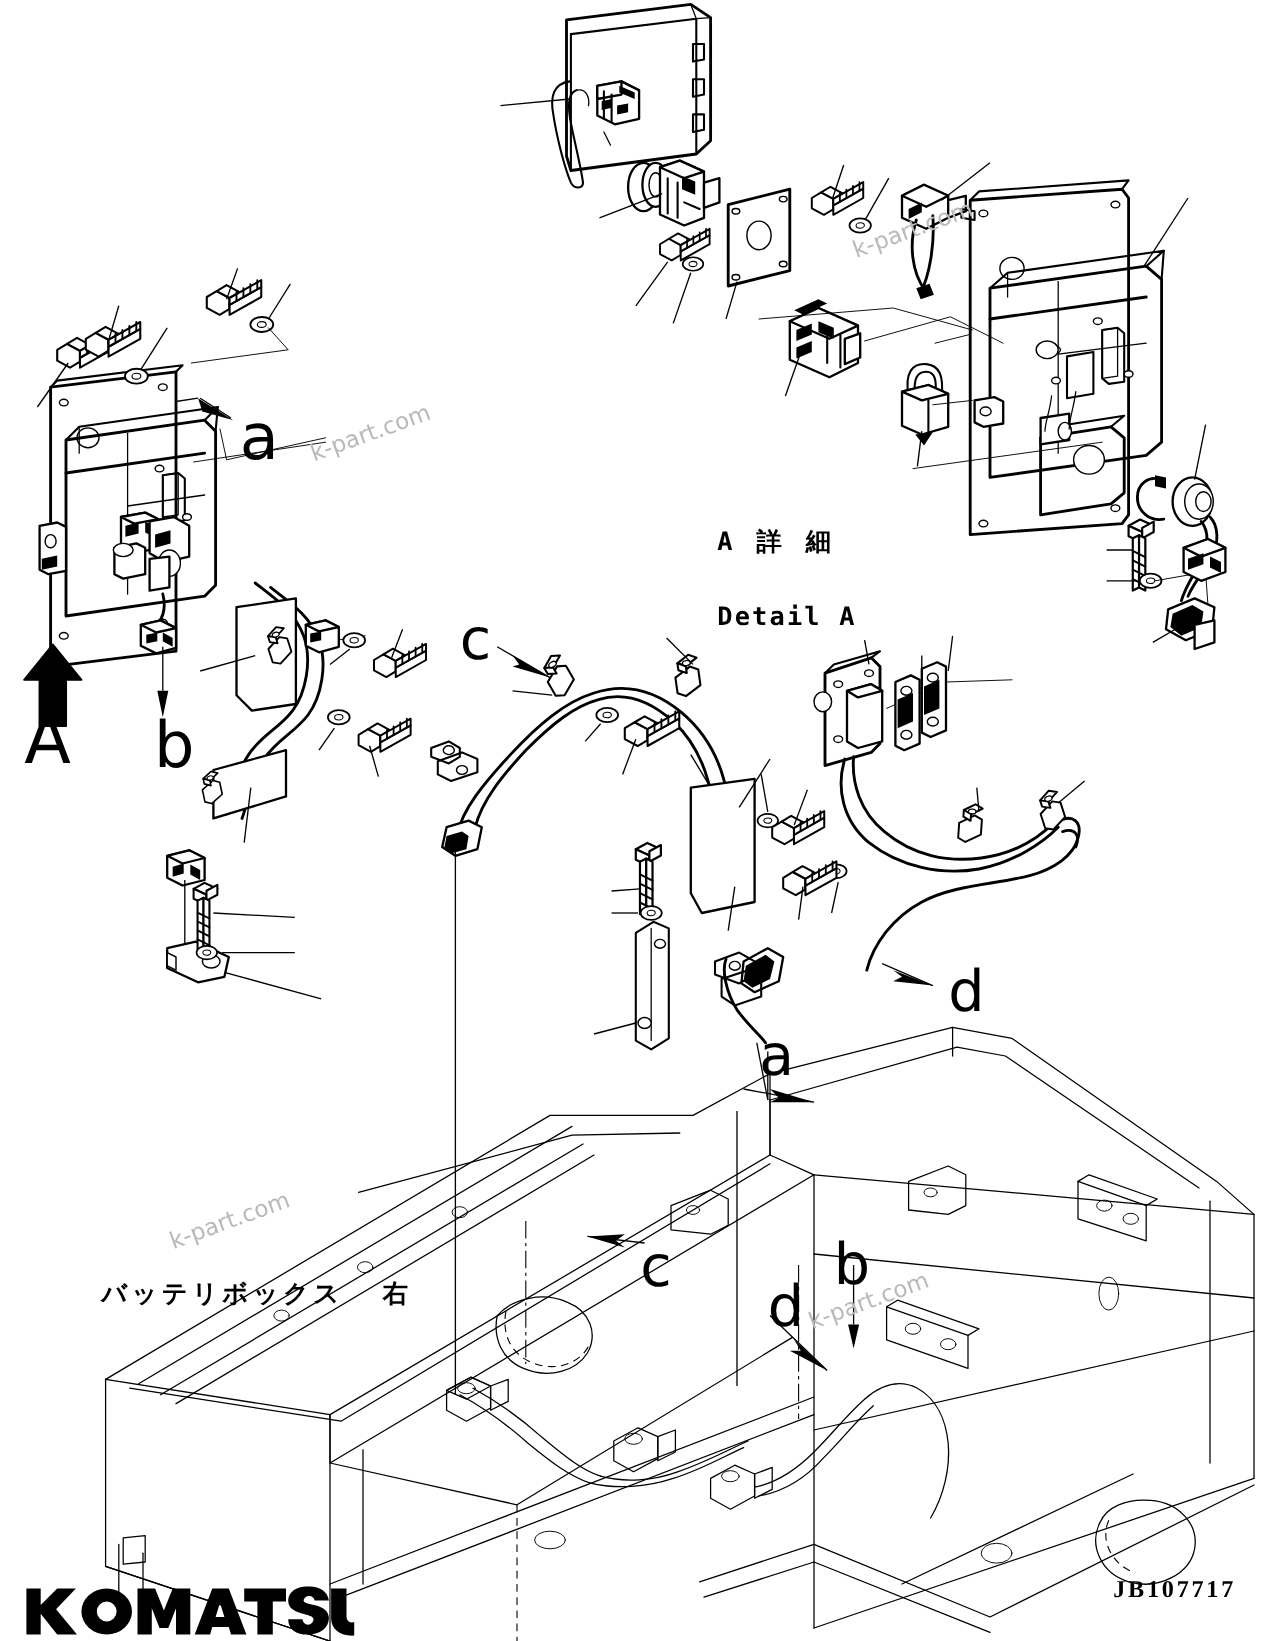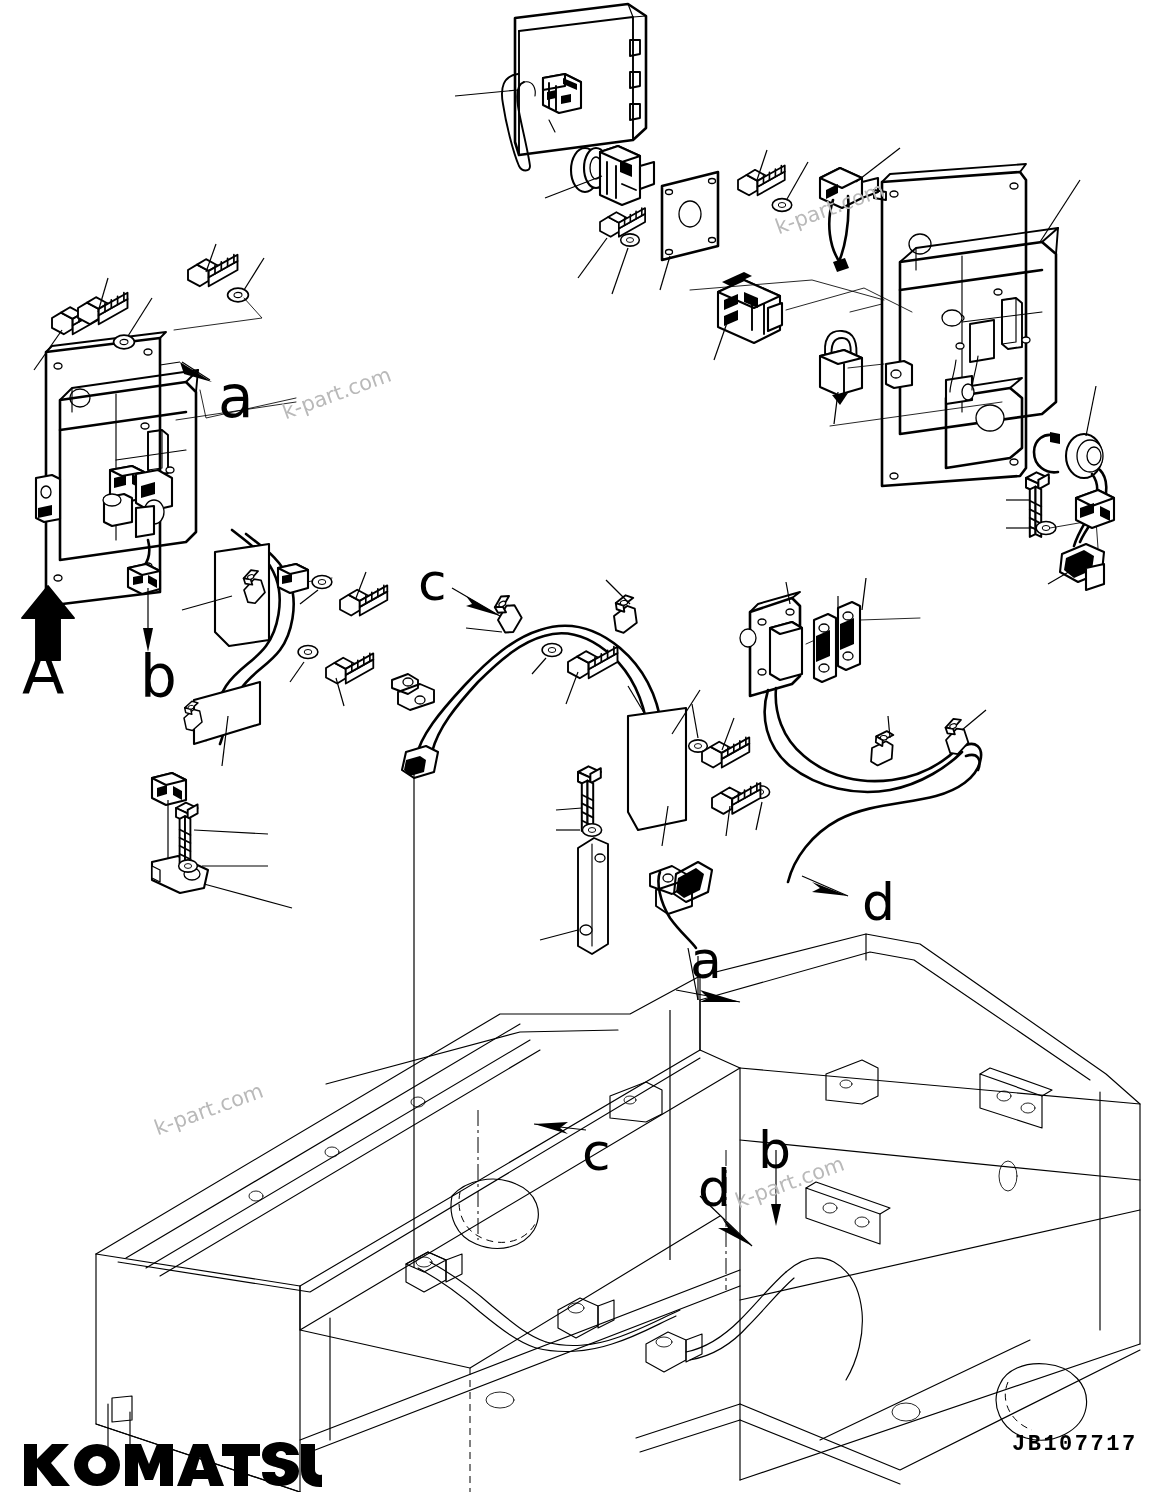--- a/index.html
+++ b/index.html
@@ -6,21 +6,21 @@
   html,body{margin:0;padding:0;background:#ffffff;}
   body{font-family:"DejaVu Sans Mono","Liberation Mono",monospace;}
   #sheet{position:relative;width:1153px;height:1492px;background:#fff;overflow:hidden;}
   #art{position:absolute;inset:0;}
   .txt{position:absolute;white-space:pre;color:#000;}
   .callout{font-family:"DejaVu Sans","Liberation Sans",sans-serif;font-weight:400;color:#000;}
   .callout-lower{font-size:52px;line-height:52px;}
   .callout-upper{font-size:58px;line-height:58px;}
   .cap{font-family:"DejaVu Sans Mono","Liberation Mono",monospace;font-size:23px;line-height:30px;letter-spacing:2px;font-weight:700;}
   .cap-jp{font-size:23px;letter-spacing:4px;}
-  .partno{font-family:Liberation Mono, monospace;font-size:22px;letter-spacing:2.5px;font-weight:700;}
+  .partno{font-family:Liberation Serif, serif;font-size:22px;letter-spacing:2.5px;font-weight:700;}
   .wm{position:absolute;color:#b9b9b9;font-family:"DejaVu Sans","Liberation Sans",sans-serif;font-size:21px;
       transform:rotate(-20deg);transform-origin:left center;white-space:nowrap;user-select:none;}
   #logo{position:absolute;left:22px;top:1442px;}
   #logo svg{display:block;}
 </style>
 </head>
 <body>
 
 <div id="sheet">
 
@@ -665,22 +665,27 @@
   <div class="txt callout callout-upper" style="left:218px;top:368px;">a</div>
   <div class="txt callout callout-upper" style="left:140px;top:648px;">b</div>
   <div class="txt callout callout-upper" style="left:22px;top:644px;font-size:62px;">A</div>
   <div class="txt callout callout-lower" style="left:418px;top:556px;">c</div>
   <div class="txt callout callout-lower" style="left:862px;top:876px;">d</div>
   <div class="txt callout callout-lower" style="left:690px;top:934px;">a</div>
   <div class="txt callout callout-lower" style="left:582px;top:1126px;">c</div>
   <div class="txt callout callout-lower" style="left:758px;top:1124px;">b</div>
   <div class="txt callout callout-lower" style="left:698px;top:1162px;">d</div>
 
+  <div class="txt" style="left:652px;top:440px;">
+    <div class="cap cap-jp">A 詳 細</div>
+    <div class="cap">Detail A</div>
+  </div>
 
   <div class="txt" style="left:92px;top:1124px;">
+    <div class="cap cap-jp">バッテリボックス  右</div>
   </div>
 
   <div class="txt partno" style="left:1012px;top:1432px;">JB107717</div>
 
   <div id="logo">
     <svg width="300" height="46" viewBox="0 0 300 46" xmlns="http://www.w3.org/2000/svg">
       <g fill="#000">
 
         <path d="M2,2 h13 v15 L30,2 h17 L29,21 L48,44 H30 L15,25 v19 H2 Z"></path>
 

